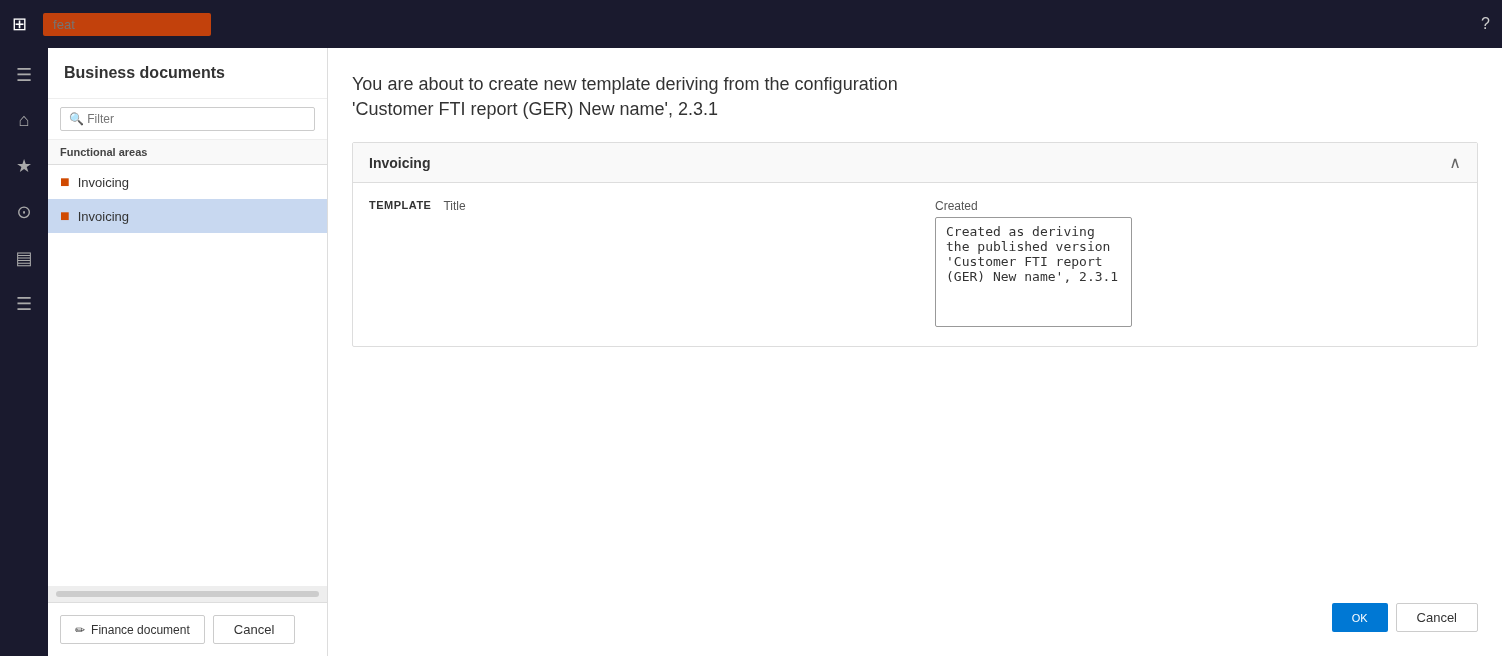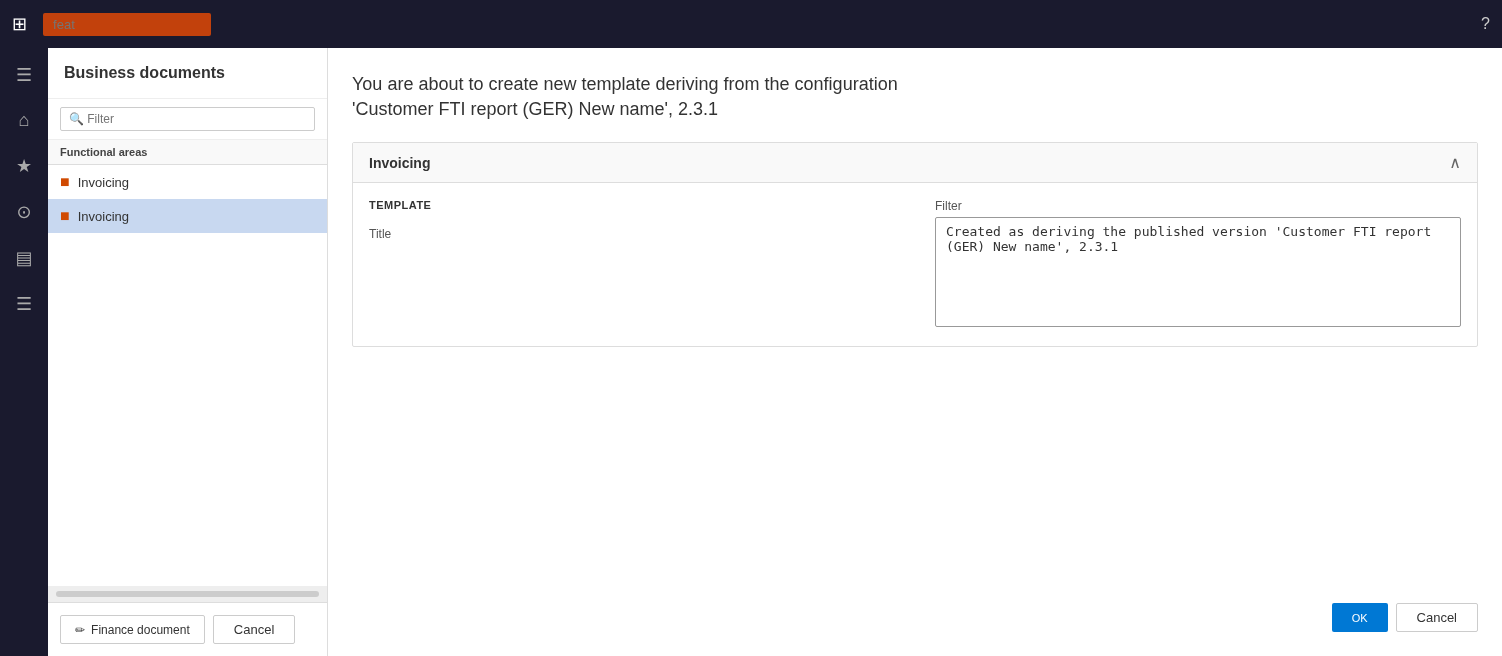--- a/index.html
+++ b/index.html
@@ -55,21 +55,21 @@
     .biz-docs-scroll-inner { flex: 1; height: 6px; background: #ccc; border-radius: 3px; }
 
     
     .params-panel { flex: 1; background: #fff; display: flex; flex-direction: column; padding: 24px; overflow: auto; }
     .dialog-title { font-size: 18px; color: #333; margin-bottom: 20px; line-height: 1.4; max-width: 600px; }
     .params-section { border: 1px solid #ddd; border-radius: 2px; }
     .params-section-header { display: flex; justify-content: space-between; align-items: center; padding: 10px 16px; border-bottom: 1px solid #ddd; background: #f9f9f9; }
     .params-section-title { font-size: 14px; font-weight: 700; color: #333; }
     .params-section-toggle { font-size: 16px; color: #666; cursor: pointer; }
     .params-body { padding: 16px; display: flex; gap: 40px; }
-    .params-col { flex: 1; display: flex; flex-direction: column; gap: 12px; }
+    .params-col { flex: 1; display: flex; flex-direction: row; gap: 12px; }
     .params-col-header { font-size: 11px; font-weight: 700; color: #333; text-transform: uppercase; letter-spacing: 0.5px; margin-bottom: 4px; }
     .params-field-label { font-size: 12px; color: #555; margin-bottom: 4px; }
     .params-field-input { border: 1px solid #999; padding: 6px 10px; font-size: 13px; width: 100%; border-radius: 2px; color: #333; }
     .params-field-textarea { border: 1px solid #999; padding: 6px 10px; font-size: 13px; width: 100%; border-radius: 2px; color: #333; resize: none; height: 110px; }
     .params-footer { display: flex; justify-content: flex-end; gap: 8px; margin-top: 20px; padding-top: 16px; }
     .btn-primary { background: #0078d4; color: #fff; border: none; padding: 6px 20px; font-size: 11px; cursor: pointer; border-radius: 2px; }
     .btn-secondary { background: #fff; color: #333; border: 1px solid #ccc; padding: 6px 20px; font-size: 13px; cursor: pointer; border-radius: 2px; }
     .btn-icon { background: #fff; color: #333; border: 1px solid #ccc; padding: 6px 14px; font-size: 12px; cursor: pointer; border-radius: 2px; display: flex; align-items: center; gap: 6px; }
     .pencil-icon { font-size: 12px; }
   </style>
@@ -180,21 +180,21 @@
 
             <div class="params-col">
               <div class="params-col-header">TEMPLATE</div>
               <div>
                 <div class="params-field-label">Title</div>
               </div>
             </div>
 
             <div class="params-col">
               <div>
-                <div class="params-field-label">Filter</div>
+                <div class="params-field-label">Created</div>
                 <textarea class="params-field-textarea" style="">Created as deriving the published version 'Customer FTI report (GER) New name', 2.3.1</textarea>
               </div>
             </div>
           </div>
         </div>
 
         <div style="flex:1;"></div>
 
         <div class="params-footer">
           <button class="btn-primary">OK</button>

